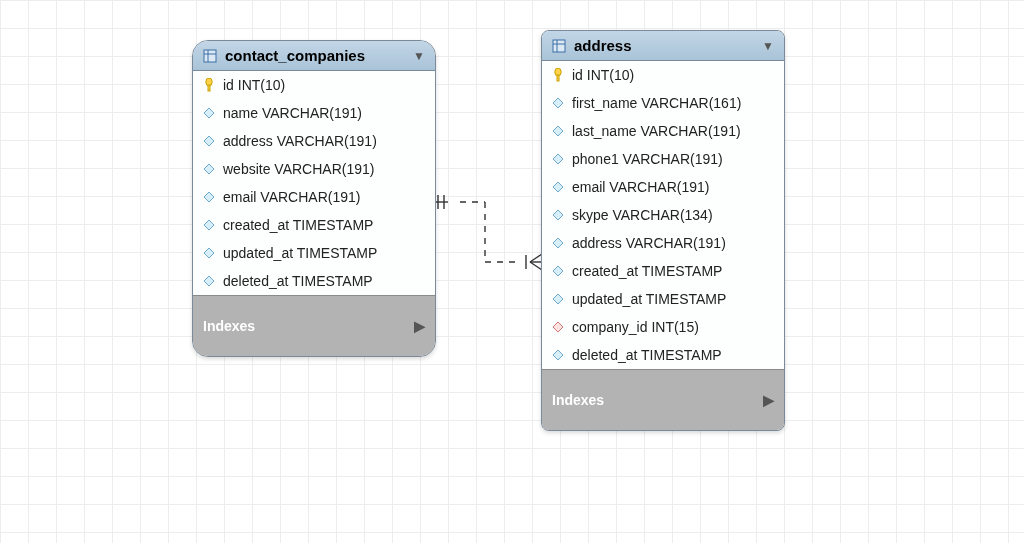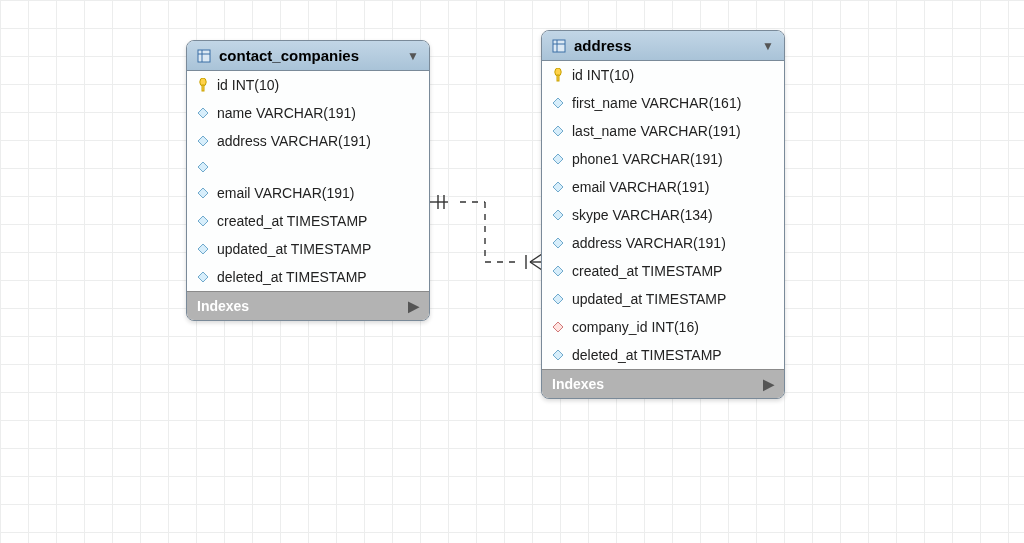--- a/index.html
+++ b/index.html
@@ -64,21 +64,21 @@
     gap: 8px;
     padding: 6px 10px;
     font-size: 14px;
     color: #222;
   }
   .pk-icon svg, .attr-icon svg { display:block; }
   .indexes-footer {
     display: flex;
     align-items: center;
     justify-content: space-between;
-    padding: 6px 10px;
+    padding: 22px 10px;
     background: #b3b3b3;
     color: #fff;
     font-weight: bold;
     font-size: 14px;
     border-top: 1px solid #8a8a8a;
   }
   .footer-caret {
     color: #555;
   }
   
@@ -92,21 +92,21 @@
     stroke-width: 1.4;
     fill: none;
   }
   .dash { stroke-dasharray: 6 6; }
 </style>
 </head>
 <body>
 
 <div class="grid-bg"></div>
 
-<div class="table-card" style="left:186px; top:40px;">
+<div class="table-card" style="left:192px; top:40px;border-radius:16px;">
   <div class="table-header">
     <span class="table-icon">
       <svg width="14" height="14" viewBox="0 0 14 14">
           <rect x="1" y="1" width="12" height="12" fill="#dce9f4" stroke="#3a6fa5"></rect>
           <line x1="1" y1="5" x2="13" y2="5" stroke="#3a6fa5"></line>
           <line x1="5" y1="1" x2="5" y2="13" stroke="#3a6fa5"></line>
         </svg>
     </span>
     <span class="table-title">contact_companies</span>
     <span class="collapse-caret">▼</span>
@@ -136,20 +136,21 @@
           </svg>
         </span>
         <span>address VARCHAR(191)</span>
       </div>
       <div class="col-row">
         <span class="attr-icon">
           <svg width="12" height="12" viewBox="0 0 12 12">
             <polygon points="6,1 11,6 6,11 1,6" fill="#d7eefb" stroke="#6fa9cc"></polygon>
           </svg>
         </span>
+        <span>website VARCHAR(191)</span>
       </div>
       <div class="col-row">
         <span class="attr-icon">
           <svg width="12" height="12" viewBox="0 0 12 12">
             <polygon points="6,1 11,6 6,11 1,6" fill="#d7eefb" stroke="#6fa9cc"></polygon>
           </svg>
         </span>
         <span>email VARCHAR(191)</span>
       </div>
       <div class="col-row">
@@ -268,21 +269,21 @@
           </svg>
         </span>
         <span>updated_at TIMESTAMP</span>
       </div>
       <div class="col-row">
         <span class="attr-icon">
           <svg width="12" height="12" viewBox="0 0 12 12">
             <polygon points="6,1 11,6 6,11 1,6" fill="#ffe3e0" stroke="#d07878"></polygon>
           </svg>
         </span>
-        <span>company_id INT(16)</span>
+        <span>company_id INT(15)</span>
       </div>
       <div class="col-row">
         <span class="attr-icon">
           <svg width="12" height="12" viewBox="0 0 12 12">
             <polygon points="6,1 11,6 6,11 1,6" fill="#d7eefb" stroke="#6fa9cc"></polygon>
           </svg>
         </span>
         <span>deleted_at TIMESTAMP</span>
       </div>
     </div>

